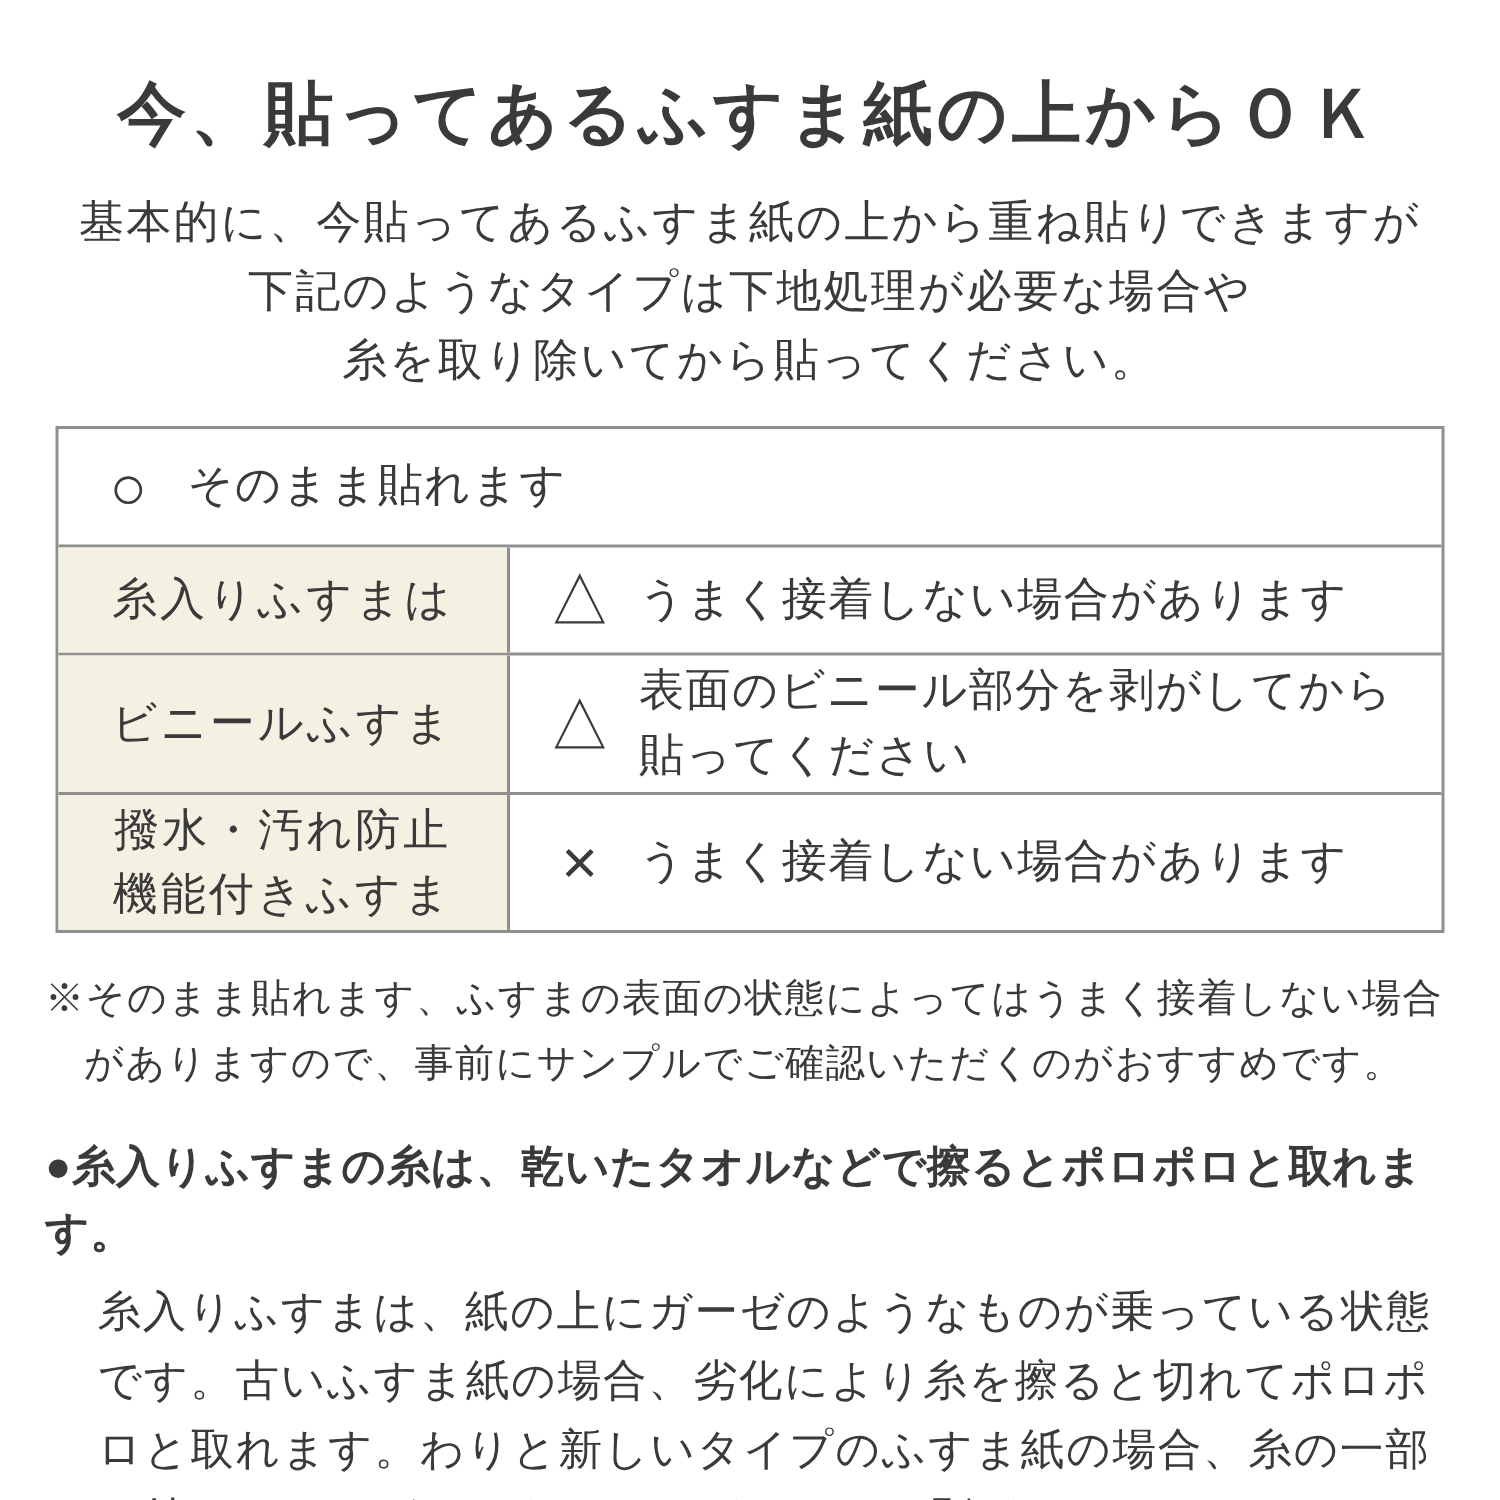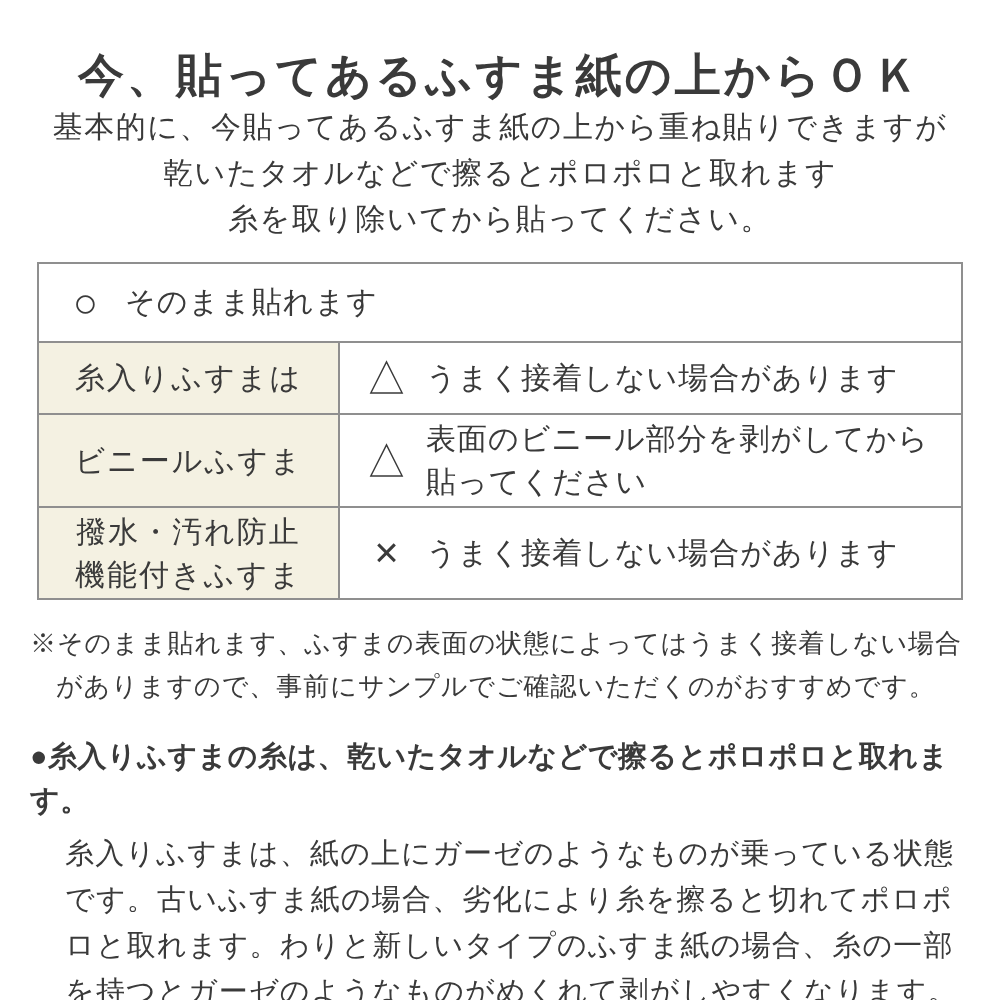--- a/index.html
+++ b/index.html
@@ -15,20 +15,21 @@
   .title {
     text-align: center;
     font-size: 46px;
     font-weight: bold;
     letter-spacing: 3px;
     line-height: 58px;
     color: #3a3a3a;
   }
 
   .intro {
+    margin-top: 22px;
     text-align: center;
     font-size: 30px;
     letter-spacing: 1.5px;
     line-height: 46px;
   }
   .intro .line { display: block; }
 
   .compat-table {
     margin-top: 20px;
     margin-left: 7px;
@@ -105,21 +106,21 @@
 </style>
 </head>
 <body>
 
 <div class="page">
 
   <h1 class="title">今、貼ってあるふすま紙の上からＯＫ</h1>
 
   <div class="intro">
     <span class="line">基本的に、今貼ってあるふすま紙の上から重ね貼りできますが</span>
-    <span class="line">乾いたタオルなどで擦るとポロポロと取れます</span>
+    <span class="line">下記のようなタイプは下地処理が必要な場合や</span>
     <span class="line">糸を取り除いてから貼ってください。</span>
   </div>
 
   <div class="compat-table">
 
     <div class="t-row row-0">
       <div class="cell-result">
         <span class="symbol">○</span>
         <span class="desc">そのまま貼れます</span>
       </div>

